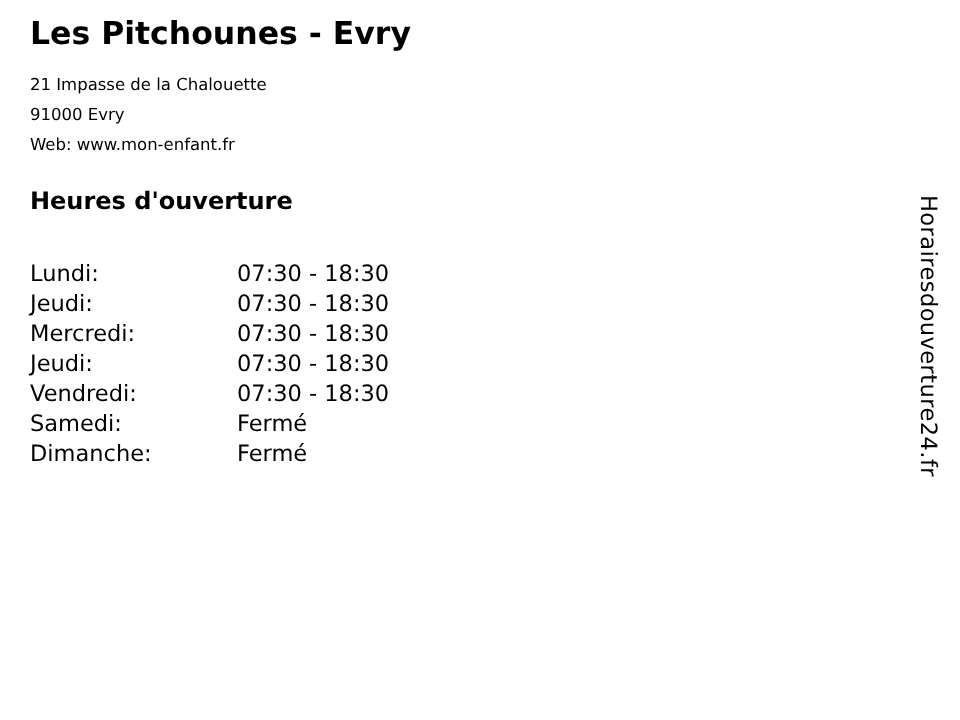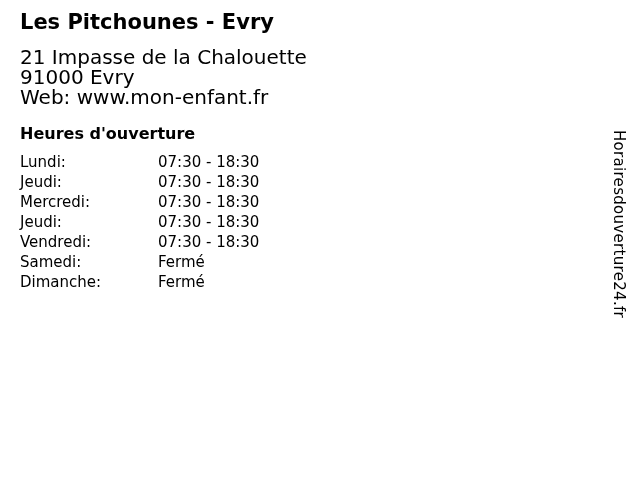--- a/index.html
+++ b/index.html
@@ -24,31 +24,31 @@
     top: 10px;
   }
   .title {
     font-size: 21px;
     line-height: 25px;
     font-weight: bold;
     margin: 0 0 12px 0;
     letter-spacing: 0px;
   }
   .address-block {
-    font-size: 20px;
+    font-size: 11px;
     line-height: 20px;
   }
   .address-block div {
     white-space: nowrap;
   }
   .hours-heading {
     font-size: 16px;
     line-height: 20px;
     font-weight: bold;
-    margin: 17px 0 8px 0;
+    margin: 17px 0 28px 0;
   }
   .hours-table {
     font-size: 15px;
     line-height: 20px;
   }
   .hours-row {
     display: flex;
   }
   .day-label {
     display: inline-block;

